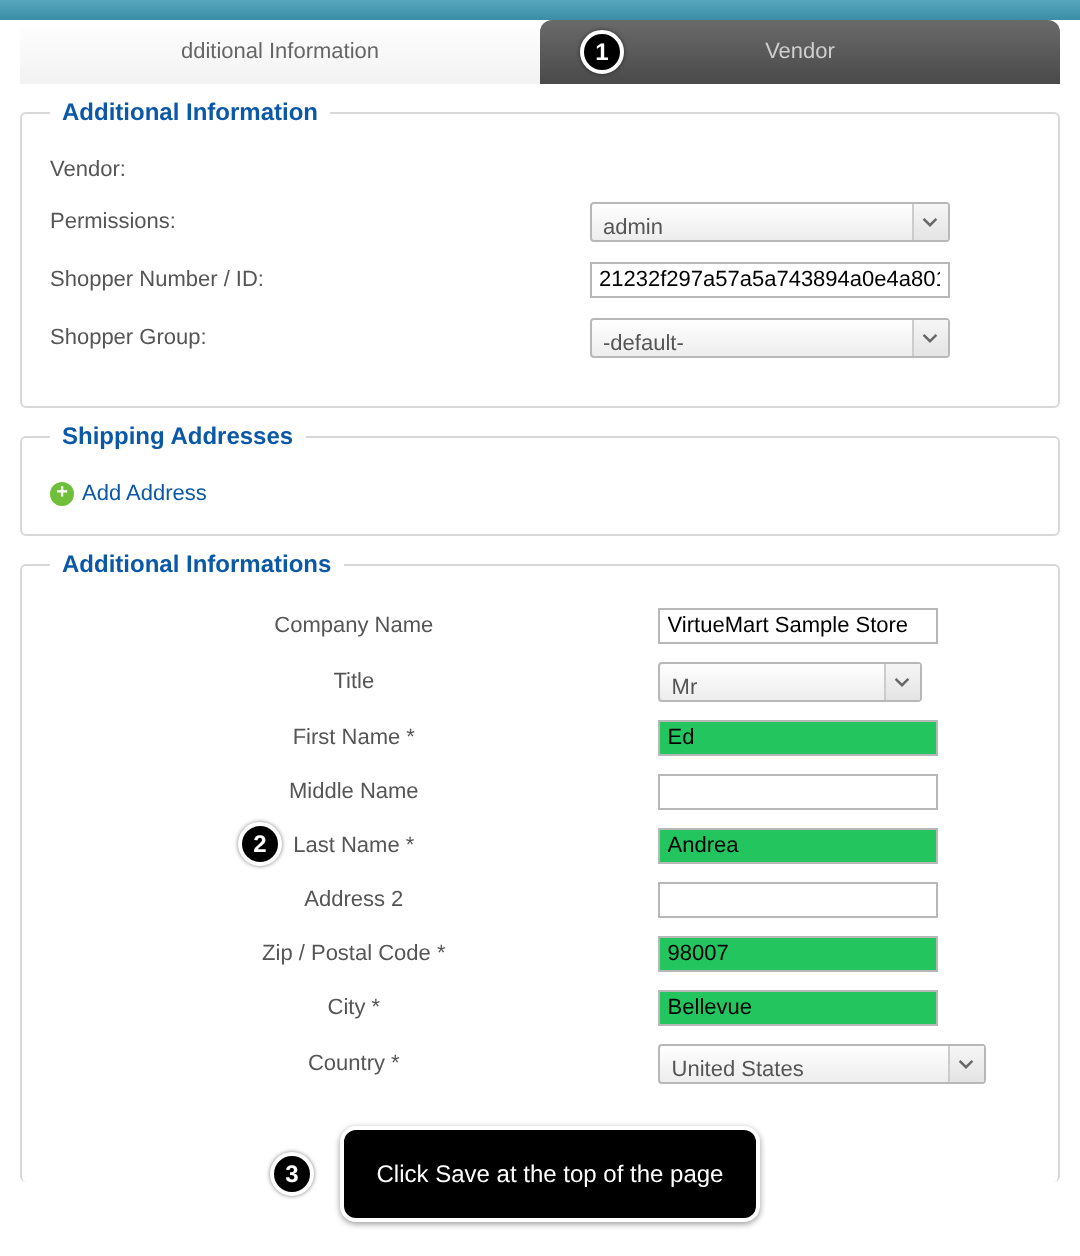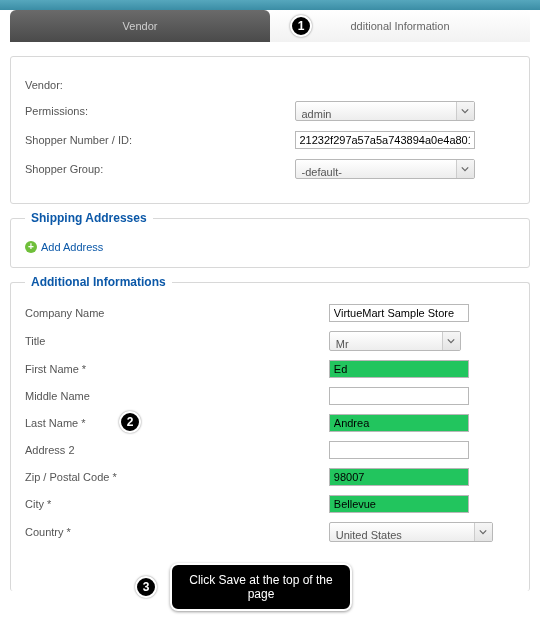--- a/index.html
+++ b/index.html
@@ -146,21 +146,21 @@
     font-size: 12px;
     font-weight: bold;
     border: 2px solid #fff;
     box-shadow: 0 0 2px rgba(0,0,0,0.5);
     z-index: 10;
   }
   .callout {
     position: absolute;
     left: 170px;
     top: 563px;
-    width: 182px;
+    width: 210px;
     height: 48px;
     background: #000;
     color: #fff;
     border-radius: 8px;
     display: flex;
     align-items: center;
     justify-content: center;
     text-align: center;
     font-size: 12px;
     padding: 6px 10px;
@@ -170,42 +170,44 @@
   }
   .form-row {
     display: flex;
     align-items: center;
     margin: 9px 0;
   }
   .form-row .flabel {
     flex: 0 0 62%;
     color: #555;
     font-size: 11px;
+    text-align: center;
   }
   .form-row .fval {
     flex: 1;
   }
 </style>
 </head>
 <body>
 
 <div class="topbar"></div>
 
 <div class="tabs">
+  <div class="tab active" style="position:relative;">
+    <span>dditional Information</span>
+  </div>
   <div class="tab">
     <span>Vendor</span>
   </div>
-  <div class="tab active" style="position:relative;">
-    <span>dditional Information</span>
-  </div>
 </div>
 
 <div class="content">
 
   <div class="fieldset">
+    <div class="legend">Additional Information</div>
 
     <div class="row">
       <div class="label">Vendor:</div>
       <div class="value textval"></div>
     </div>
 
     <div class="row">
       <div class="label">Permissions:</div>
       <div class="value">
         <div class="select">

